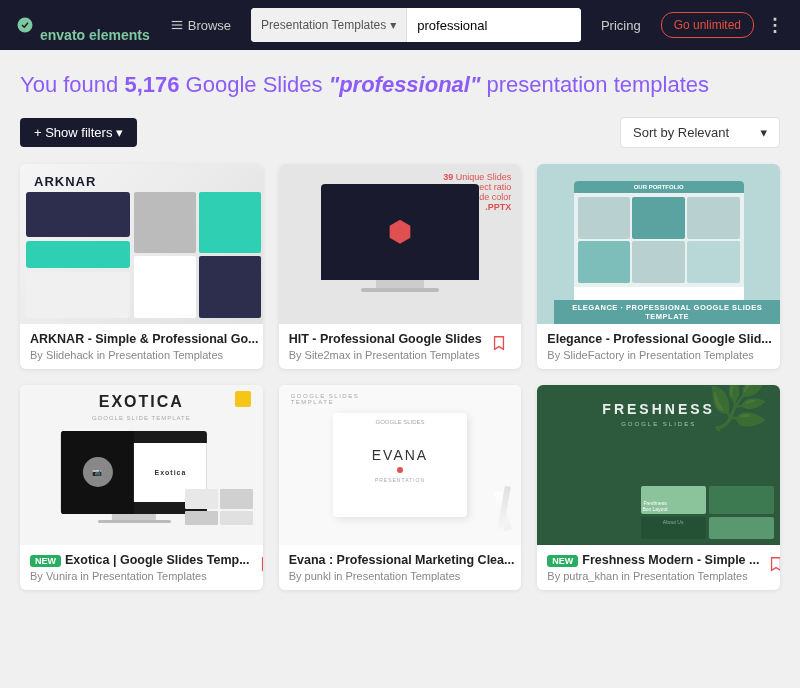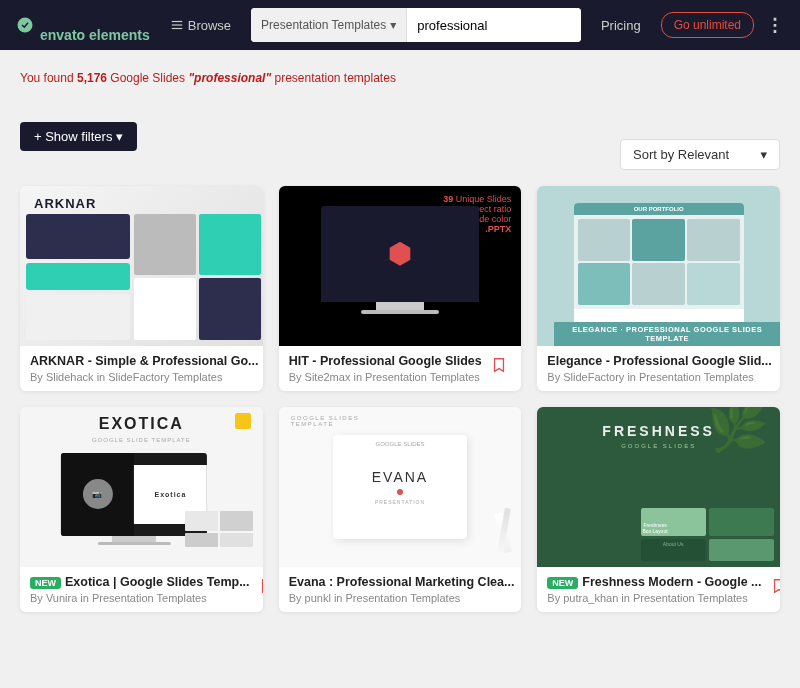--- a/index.html
+++ b/index.html
@@ -94,22 +94,22 @@
       font-weight: bold;
     }
 
     
     .main-content {
       padding: 20px 20px 10px 20px;
       background: #f0f0f0;
       min-height: calc(688px - 50px);
     }
     .results-heading {
-      font-size: 12px;
-      color: #b91c1c;
+      font-size: 22px;
+      color: #8b5cf6;
       margin-bottom: 16px;
       line-height: 1.4;
     }
     .results-heading strong { font-weight: 700; }
     .results-heading em { font-style: italic; font-weight: 700; }
 
     
     .filters-bar {
       display: flex;
       align-items: center;
@@ -132,21 +132,20 @@
       background: #fff;
       border: 1px solid #ddd;
       border-radius: 4px;
       padding: 7px 12px;
       font-size: 13px;
       cursor: pointer;
       display: flex;
       align-items: center;
       gap: 8px;
       min-width: 160px;
-      margin-top: 36px;
     }
 
     
     .grid {
       display: grid;
       grid-template-columns: repeat(3, 1fr);
       gap: 16px;
     }
     .card {
       background: #fff;
@@ -217,21 +216,21 @@
       font-size: 13px;
       font-weight: 800;
       color: #1a1a2e;
       letter-spacing: 1px;
     }
 
     
     .thumb-hit-bg {
       width: 100%;
       height: 100%;
-      background: #000000;
+      background: #e5e5e5;
       display: flex;
       align-items: center;
       justify-content: center;
       position: relative;
     }
     .hit-stats {
       position: absolute;
       top: 8px;
       right: 10px;
       text-align: right;
@@ -587,21 +586,21 @@
               <div style="background:#2ecfb3;border-radius:2px;"></div>
               <div style="background:#fff;border-radius:2px;"></div>
               <div style="background:#2d2d4e;border-radius:2px;"></div>
             </div>
           </div>
         </div>
       </div>
       <div class="card-info">
         <div class="card-text">
           <div class="card-title">ARKNAR - Simple &amp; Professional Go...</div>
-          <div class="card-author">By Slidehack in SlideFactory Templates</div>
+          <div class="card-author">By Slidehack in Presentation Templates</div>
         </div>
 
       </div>
     </div>
 
     <div class="card">
       <div class="thumbnail-container">
         <div class="thumb-hit-bg">
           <div class="hit-stats">
             <div><span>39</span> Unique Slides</div>
@@ -753,21 +752,21 @@
             <div class="freshness-cell f-light" style="height:28px;font-size:5px;color:#fff;padding:2px;display:flex;align-items:flex-end;">Freshness<br>Box Layout</div>
             <div class="freshness-cell f-green" style="height:28px;"></div>
             <div class="freshness-cell f-dark" style="height:22px;font-size:5px;color:#7ab88a;padding:2px;">About Us</div>
             <div class="freshness-cell f-mid" style="height:22px;"></div>
           </div>
         </div>
       </div>
       <div class="card-info">
         <div class="card-text">
           <div class="card-title">
-            <span class="new-badge">NEW</span><span>Freshness Modern - Google ...</span>
+            <span class="new-badge">NEW</span><span>Freshness Modern - Simple ...</span>
           </div>
           <div class="card-author">By putra_khan in Presentation Templates</div>
         </div>
         <div class="card-actions">
           <div class="action-icon bookmark-icon">
             <svg width="14" height="16" viewBox="0 0 14 18" fill="none" stroke="#e05050" stroke-width="1.5">
                 <path d="M2 2h10v14l-5-3-5 3V2z"></path>
               </svg>
           </div>
 

